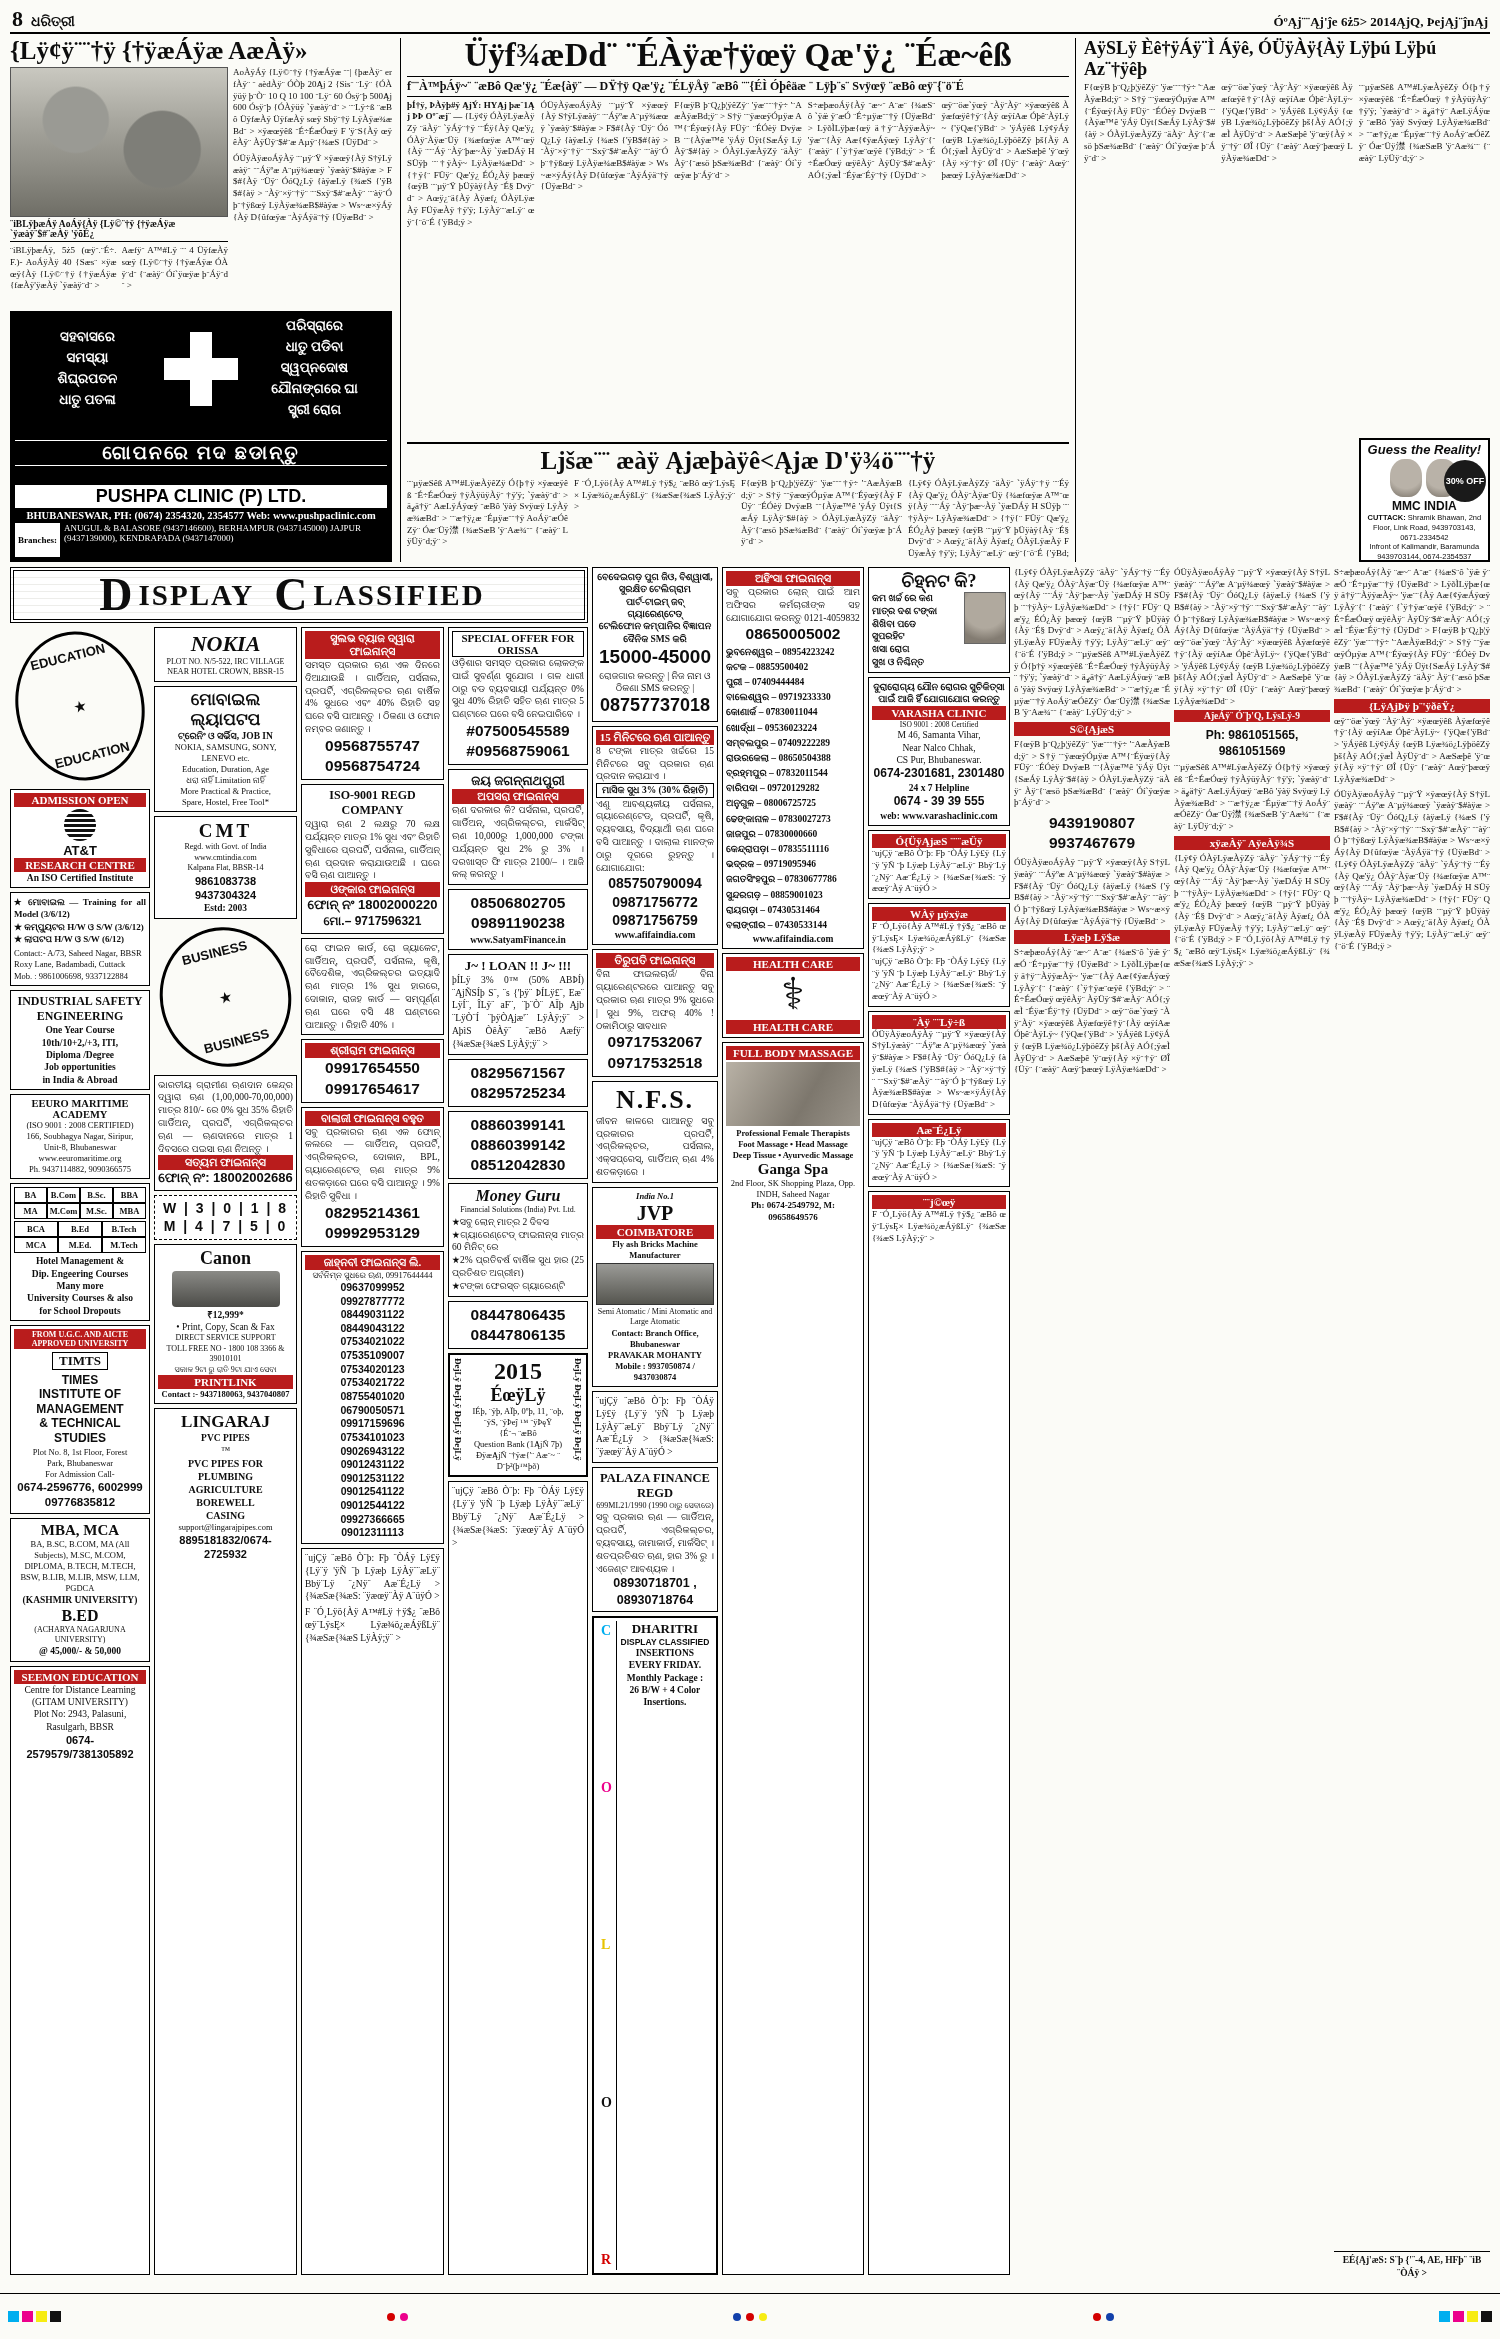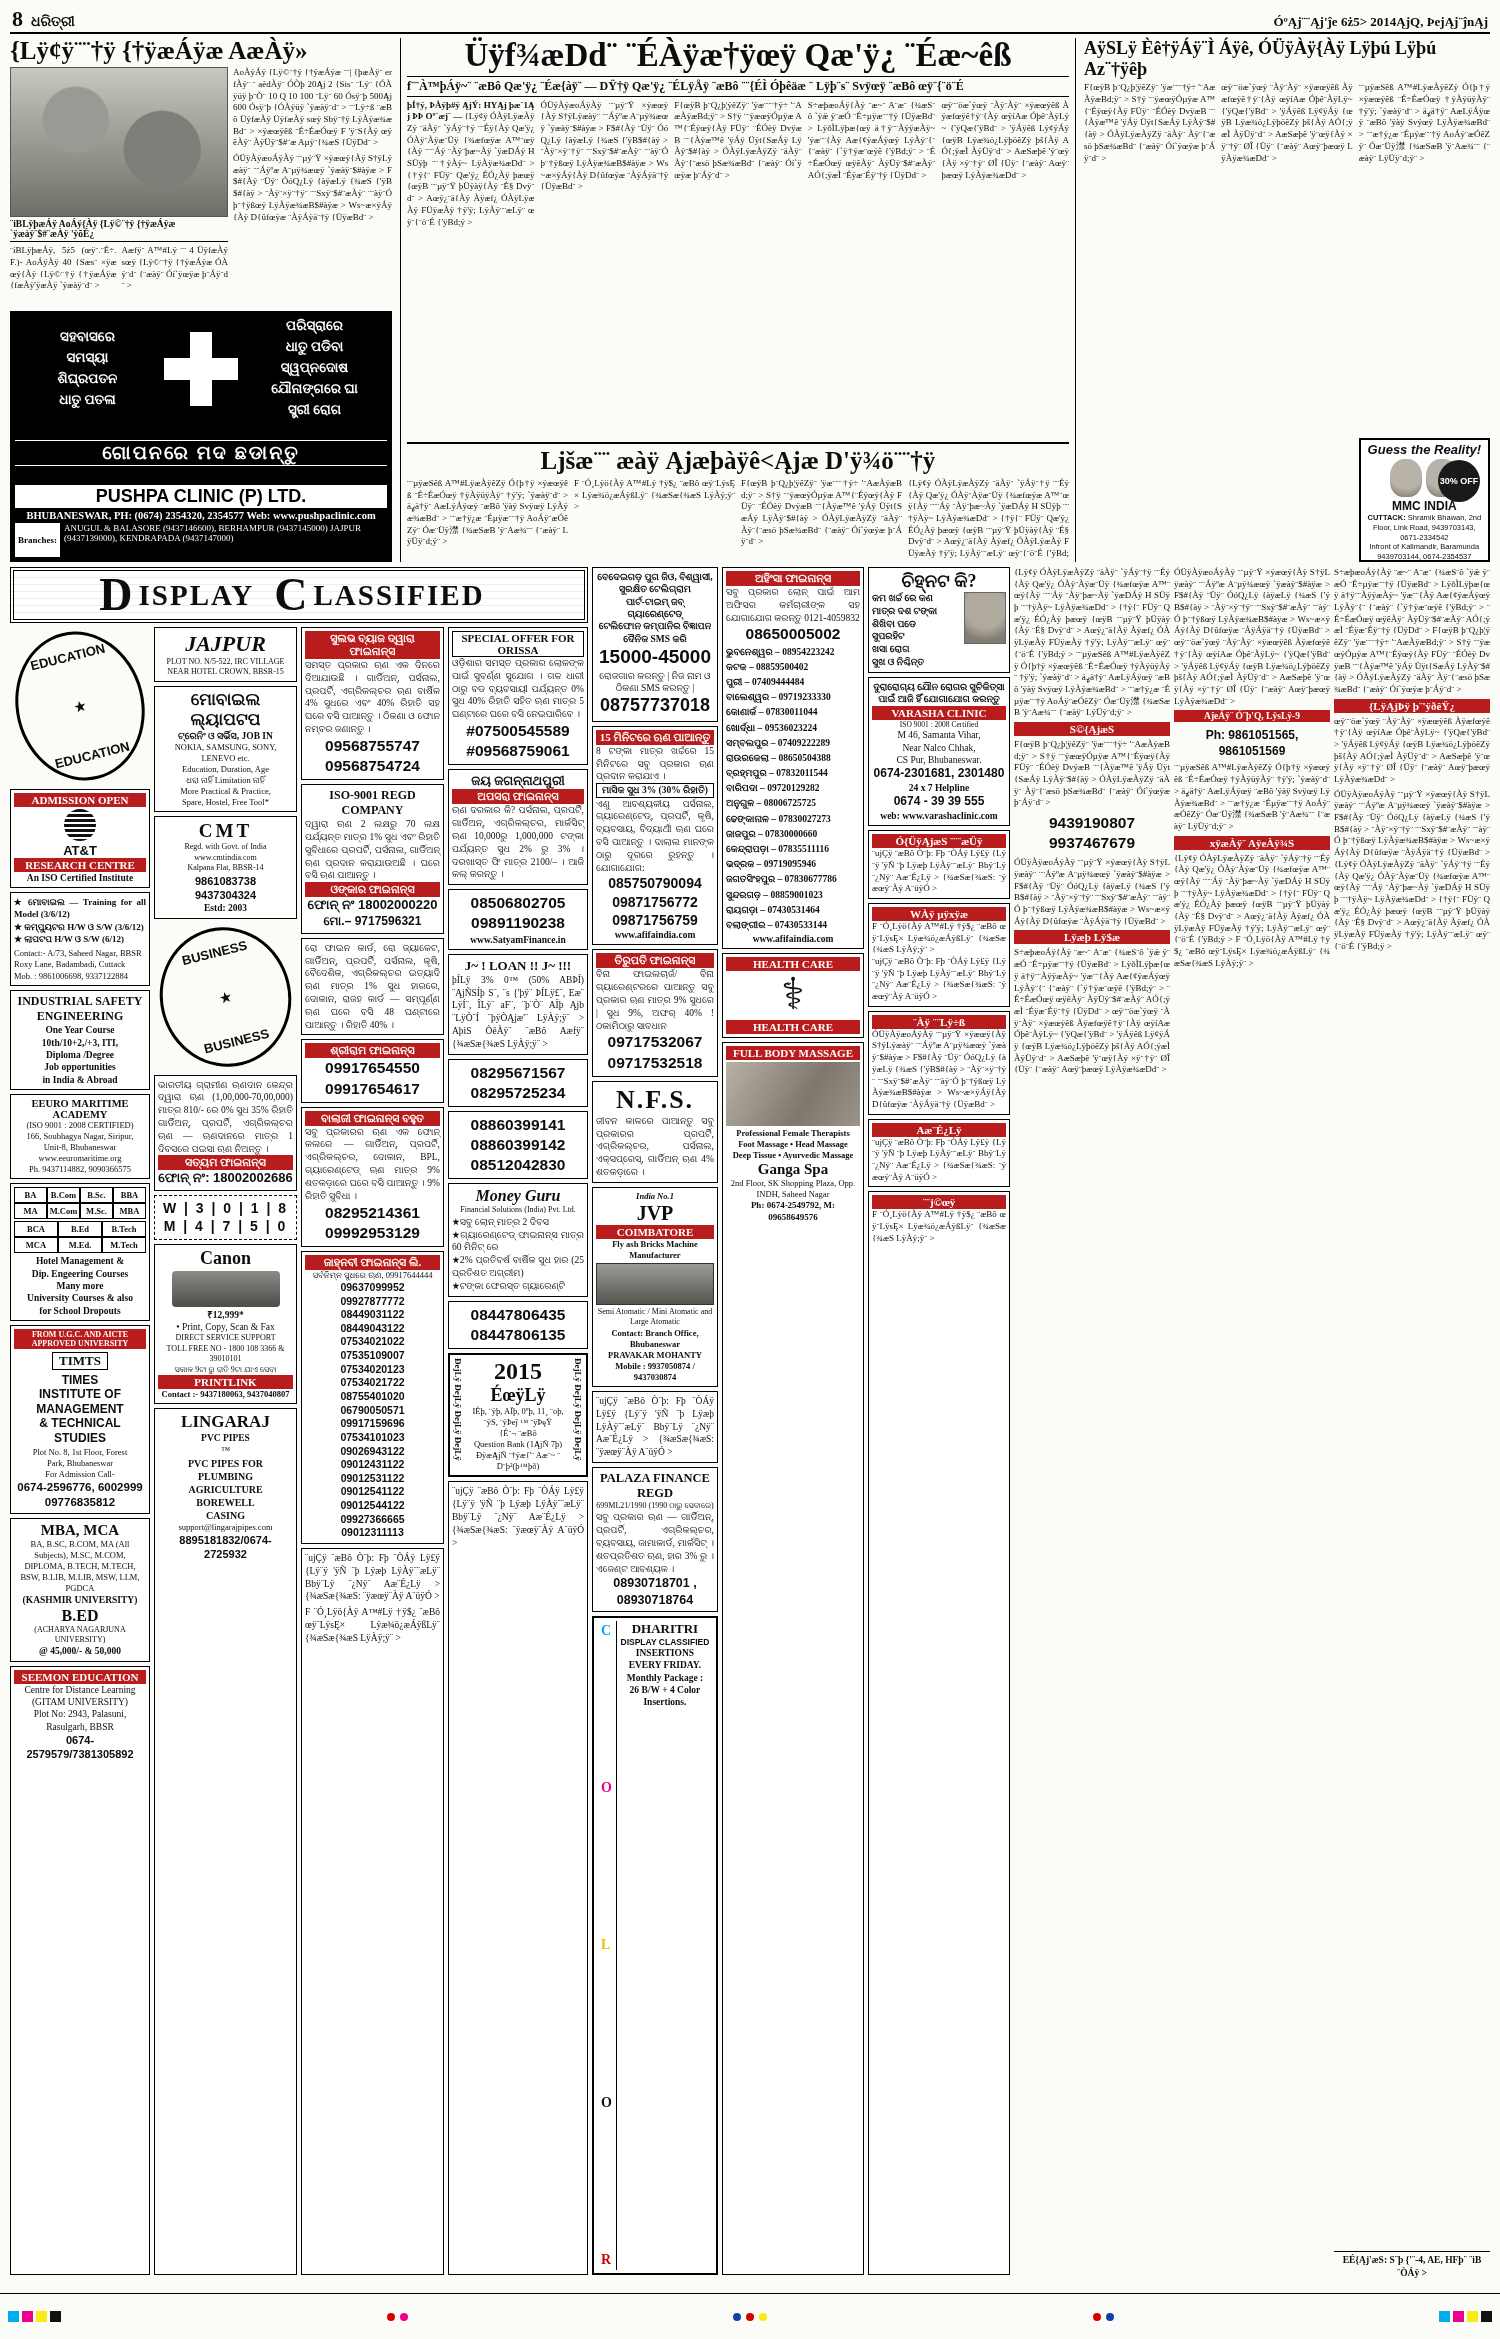--- a/index.html
+++ b/index.html
@@ -50,21 +50,21 @@
 .pu-strip{font-size:19px;font-weight:bold;letter-spacing:2px;border-top:1px solid #fff;border-bottom:1px solid #fff;margin:19px 0;padding:1px 0}
 .pu-name{background:#fff;color:#000;font-weight:bold;font-size:18px;font-family:"Liberation Sans",sans-serif;margin:2px 0;padding:1px 0}
 .pu-info{font-size:10.5px;font-weight:bold}
 .pu-br{font-size:9px;display:flex;gap:4px;text-align:left;margin-top:2px}
 .pu-brl{background:#fff;color:#000;font-weight:bold;padding:12px 3px;align-self:flex-start}
 
 .mmc{border:2px solid #000;margin-top:4px;height:124px;padding:2px;font-family:"Liberation Sans",sans-serif;position:relative;flex-shrink:0;background:#fff}
 .mmc-tag{font-style:italic;font-weight:bold;font-size:13px;text-align:center}
 .mmc-faces{display:flex;gap:4px;justify-content:center;margin:2px 0}
 .face{width:32px;height:38px;border-radius:45% 45% 40% 40%;background:radial-gradient(circle at 50% 35%,#b9b2a8 0 55%,#8d867c 85%)}
-.mmc-off{position:absolute;right:8px;top:20px;width:42px;height:42px;border-radius:50%;background:#1a1a1a;color:#fff;font-size:9px;font-weight:bold;display:flex;align-items:center;justify-content:center;text-align:center;line-height:1}
+.mmc-off{position:absolute;right:2px;top:20px;width:42px;height:42px;border-radius:50%;background:#1a1a1a;color:#fff;font-size:9px;font-weight:bold;display:flex;align-items:center;justify-content:center;text-align:center;line-height:1}
 .mmc-name{font-weight:bold;font-size:12px;text-align:center}
 .mmc-ad{font-size:7.5px;text-align:center;line-height:1.3}
 
 .cls{display:flex;gap:4px;margin-top:5px;height:1712px}
 .cl-leftwrap{width:578px;display:flex;flex-direction:column;flex-shrink:0}
 .banner{border:4px double #000;height:56px;display:flex;align-items:center;justify-content:center;gap:6px;background:repeating-linear-gradient(180deg,#fff 0 6px,#ededea 6px 7px);margin-bottom:4px}
 .ban-init{font-size:46px;font-weight:bold;line-height:.9}
 .ban-rest{font-size:29px;font-weight:bold;letter-spacing:2px;margin-right:14px}
 .cl-cols{display:flex;gap:4px;flex:1;overflow:hidden}
 .col{display:flex;flex-direction:column;overflow:hidden}
@@ -295,21 +295,21 @@
             <div class="odc pre">Centre for Distance Learning
 (GITAM UNIVERSITY)
 Plot No: 2943, Palasuni,
 Rasulgarh, BBSR</div>
             <div class="bn" style="font-size:11px">0674-2579579/7381305892</div>
           </div>
         </div>
 
         <div class="col c2">
           <div class="box ctr">
-            <div class="t1" style="font-size:22px;font-style:italic">JAJPUR</div>
+            <div class="t1" style="font-size:22px;font-style:italic">NOKIA</div>
             <div class="odc pre" style="font-size:8px">PLOT NO. N/5-522, IRC VILLAGE
 NEAR HOTEL CROWN, BBSR-15</div>
           </div>
           <div class="box ctr">
             <div class="t1 pre" style="font-size:17px">ମୋବାଇଲ
 ଲ୍ୟାପଟପ</div>
             <div class="odc b">ଟ୍ରେନିଂ ଓ ସର୍ଭିସ, JOB IN</div>
             <div class="odc pre" style="font-size:8.5px">NOKIA, SAMSUNG, SONY, LENEVO etc.
 Education, Duration, Age
 ଧରା ନାହିଁ Limitation ନାହିଁ

